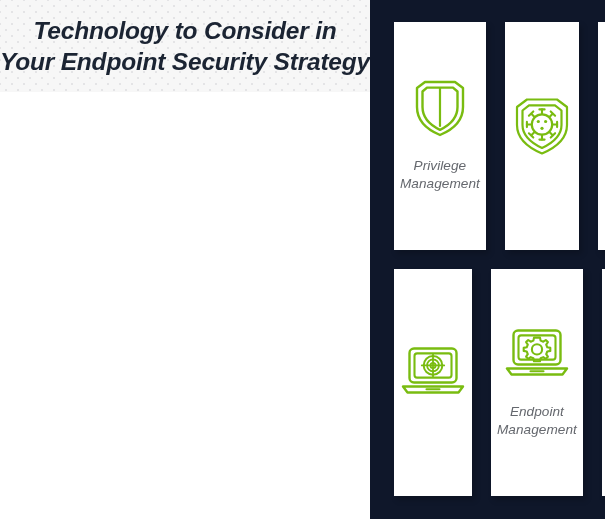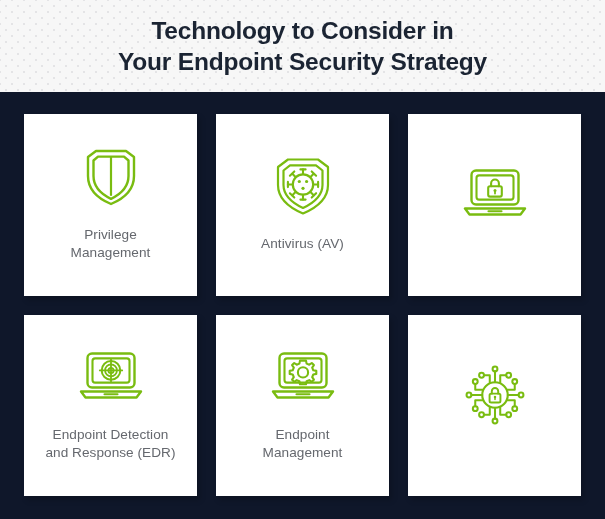--- a/index.html
+++ b/index.html
@@ -13,21 +13,22 @@
   body {
     font-family: "Liberation Sans", sans-serif;
     background: #ffffff;
   }
 
   #page {
     position: relative;
     width: 605px;
     height: 519px;
     display: flex;
-    flex-direction: column;
+    flex-direction: row;
+    font-style: italic;
   }
 
   
   .header {
     height: 92px;
     background-color: #f7f7f7;
     background-image:
       radial-gradient(circle, #e4e4e6 0.9px, transparent 1px),
       radial-gradient(circle, #e4e4e6 0.9px, transparent 1px);
     background-size: 12px 12px, 12px 12px;
@@ -133,21 +134,20 @@
                      M21.8 21.3 L18.3 17.8 M36.2 35.7 L39.7 39.2 M21.8 35.7 L18.3 39.2 M36.2 21.3 L39.7 17.8" stroke-width="2.1"></path>
 
             <path d="M26.4 13.4 L31.6 13.4 M26.4 43.6 L31.6 43.6 M13.9 25.9 L13.9 31.1 M44.1 25.9 L44.1 31.1
                      M15.9 19.7 L20.3 15.4 M37.7 41.6 L42.1 37.2 M15.9 37.3 L20.3 41.6 M37.7 15.4 L42.1 19.7" stroke-width="2.1"></path>
 
             <circle cx="25.3" cy="25.5" r="1.6" fill="#79bc10" stroke="none"></circle>
             <circle cx="32.6" cy="25.5" r="1.6" fill="#79bc10" stroke="none"></circle>
             <circle cx="29" cy="32.3" r="1.6" fill="#79bc10" stroke="none"></circle>
           </svg>
         </div>
-        <div class="card-label">Antivirus (AV)</div>
       </div>
 
       <div class="card">
         <div class="card-icon">
           <svg width="66" height="55" viewBox="0 0 66 55" fill="none" stroke="#79bc10" stroke-width="2.4" stroke-linejoin="round" stroke-linecap="round">
             <rect x="9.5" y="3.5" width="47" height="34" rx="4.5"></rect>
             <rect x="14.5" y="8.4" width="37" height="24.2" rx="2.6" stroke-width="2.1"></rect>
             <path d="M3 41.5 L63 41.5 L58.5 47.5 L7.5 47.5 Z"></path>
             <path d="M26.5 44.3 L39.5 44.3" stroke-width="2.1"></path>
 
@@ -170,22 +170,20 @@
             <rect x="14.5" y="8.4" width="37" height="24.2" rx="2.6" stroke-width="2.1"></rect>
             <path d="M3 41.5 L63 41.5 L58.5 47.5 L7.5 47.5 Z"></path>
             <path d="M26.5 44.3 L39.5 44.3" stroke-width="2.1"></path>
 
             <circle cx="33" cy="20.4" r="9.3" stroke-width="2"></circle>
             <circle cx="33" cy="20.4" r="5.9" stroke-width="1.8"></circle>
             <circle cx="33" cy="20.4" r="2.6" stroke-width="1.8"></circle>
             <path d="M33 9.2 L33 31.6 M21.8 20.4 L44.2 20.4" stroke-width="1.8"></path>
           </svg>
         </div>
-        <div class="card-label">Endpoint Detection
-and Response (EDR)</div>
       </div>
 
       <div class="card">
         <div class="card-icon">
           <svg width="66" height="55" viewBox="0 0 66 55" fill="none" stroke="#79bc10" stroke-width="2.4" stroke-linejoin="round" stroke-linecap="round">
             <rect x="9.5" y="3.5" width="47" height="34" rx="4.5"></rect>
             <rect x="14.5" y="8.4" width="37" height="24.2" rx="2.6" stroke-width="2.1"></rect>
             <path d="M3 41.5 L63 41.5 L58.5 47.5 L7.5 47.5 Z"></path>
             <path d="M26.5 44.3 L39.5 44.3" stroke-width="2.1"></path>
 

